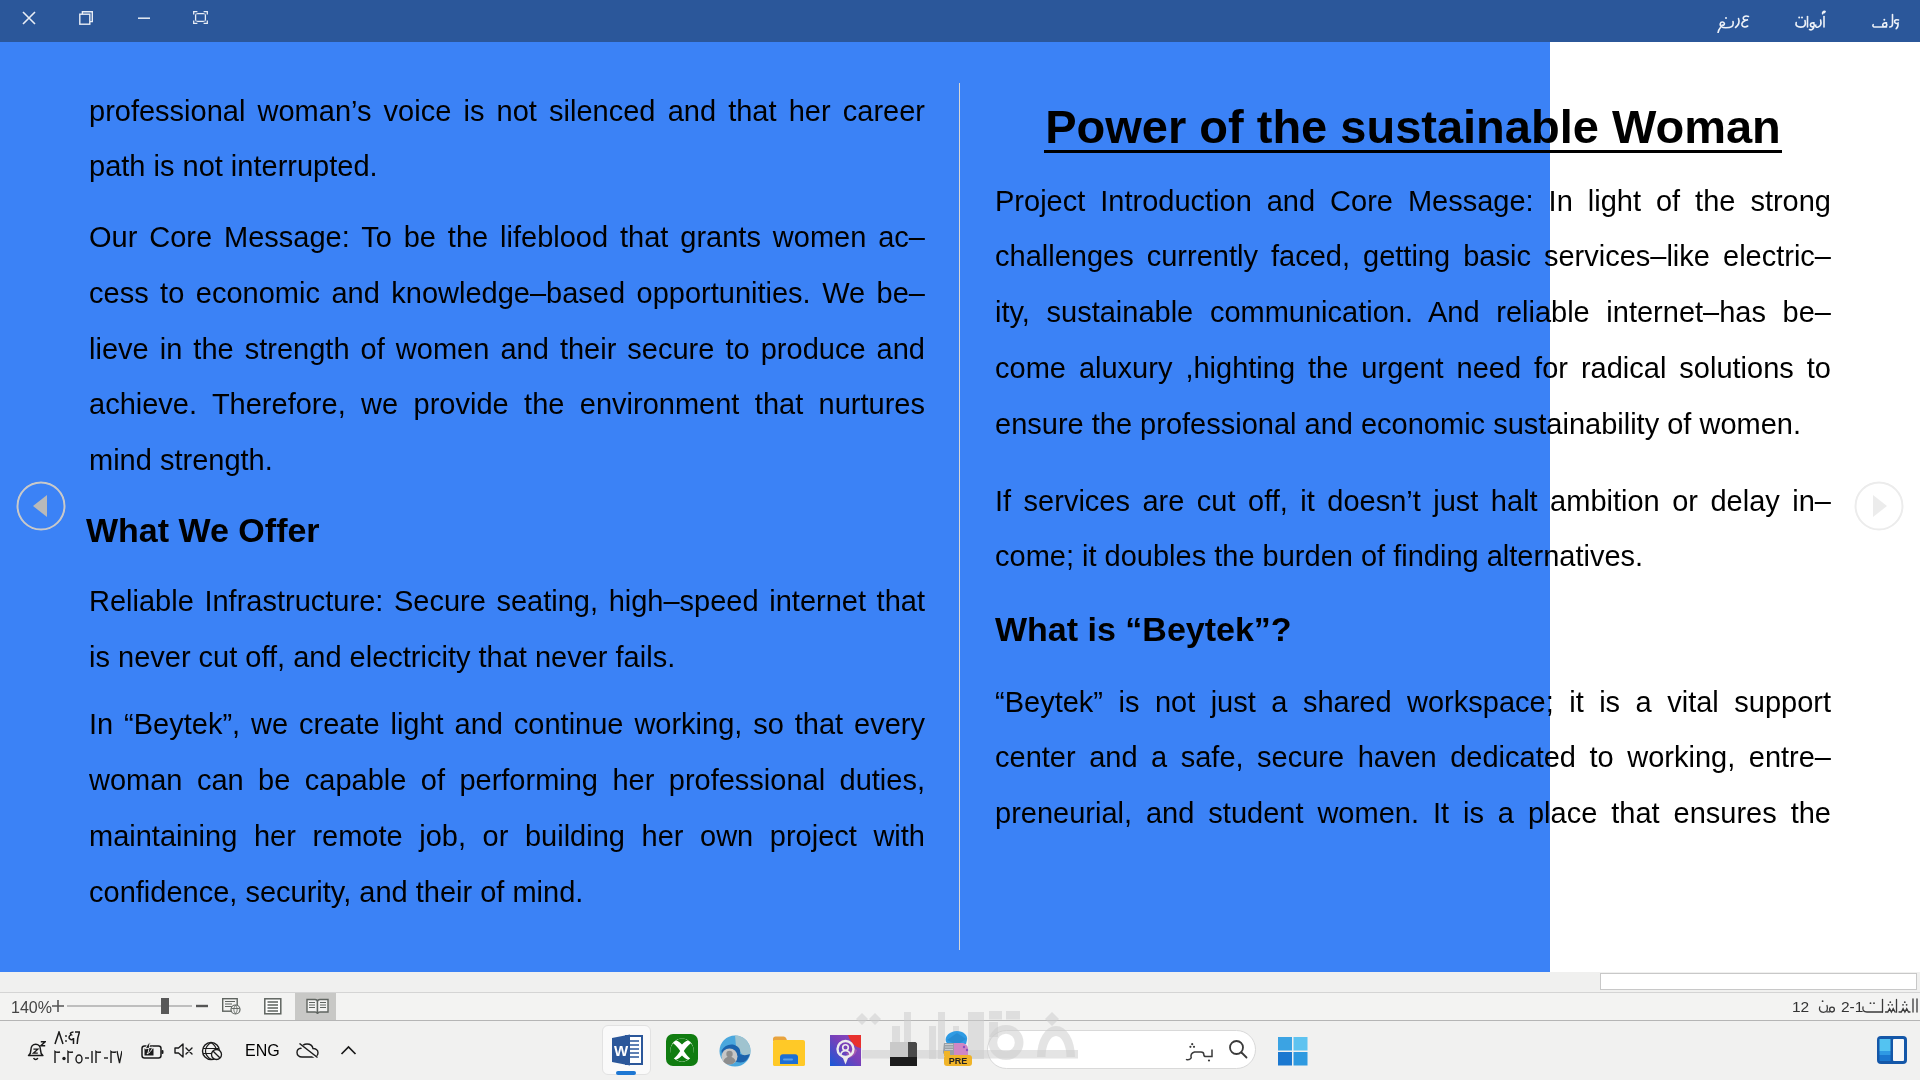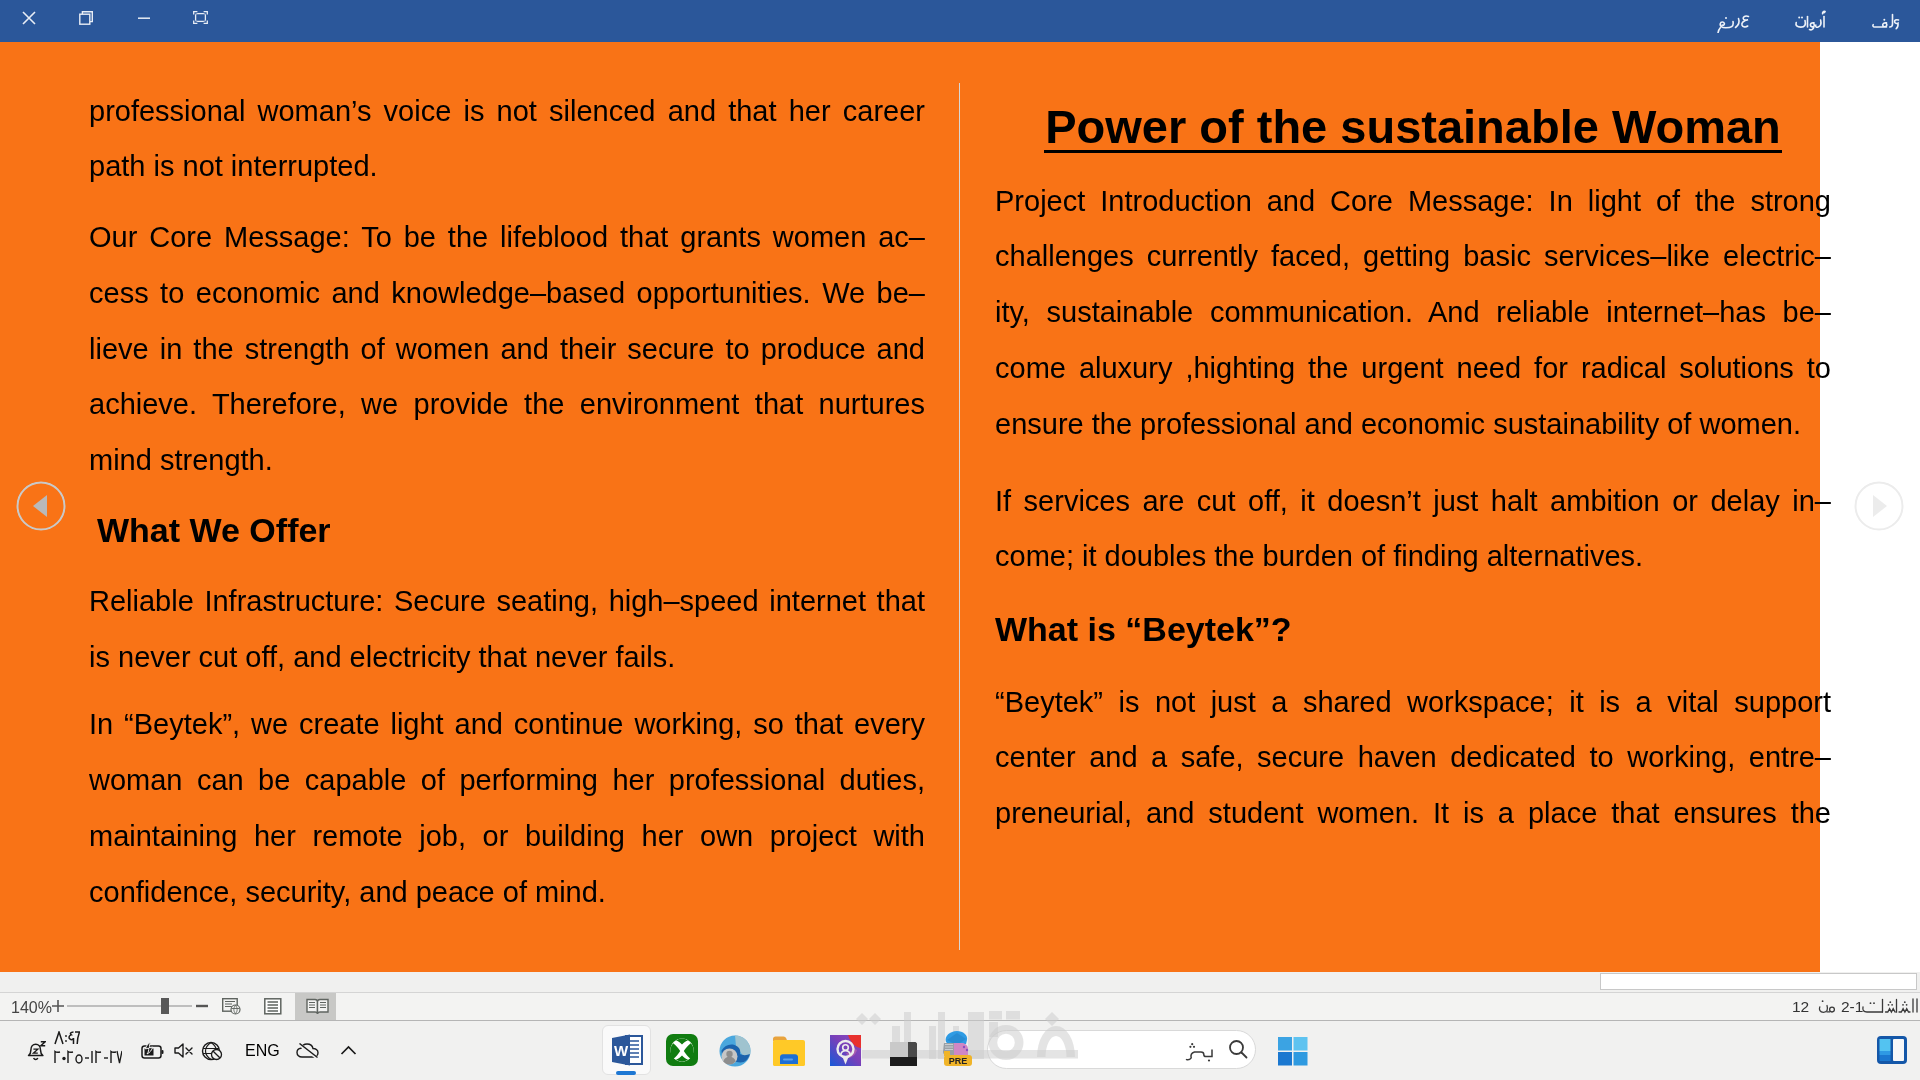--- a/index.html
+++ b/index.html
@@ -7,21 +7,21 @@
     font-family:"Liberation Sans", sans-serif; }
   .abs { position:absolute; }
 
   
   #titlebar { position:absolute; left:0; top:0; width:1920px; height:42px; background:#2b579a; }
   #titlebar svg { position:absolute; }
   #doctitle { position:absolute; top:12px; left:0; width:1920px; text-align:center;
     color:#ffffff; font-size:15.5px;margin-top:40px; }
 
   
-  #doc { position:absolute; left:0; top:42px; width:1820px; height:930px; background:#f97316; }
+  #doc { position:absolute; left:0; top:42px; width:1550px; height:930px; background:#3b82f6; }
   #divider { position:absolute; left:959px; top:41px; width:1px; height:867px; background:#d6d6d6; }
   .col { position:absolute; width:836px; color:#000; font-size:29px; line-height:55.7px; }
   .jp { text-align:justify; }
   .jp .jl { text-align-last:justify; }
   .hd { font-weight:bold; font-size:34px; }
   #rtitle { position:absolute; left:995px; top:54.8px; width:836px; text-align:center;
     font-size:47px; font-weight:bold; line-height:60px; }
   .navcirc { position:absolute; border-radius:50%; }
 
   
@@ -115,30 +115,30 @@
     <div class="jl">professional woman’s voice is not silenced and that her career</div>
     <div>path is not interrupted.</div>
   </div>
   <div class="col jp" style="left:89px; top:168.1px;">
     <div class="jl">Our Core Message: To be the lifeblood that grants women ac–</div>
     <div class="jl">cess to economic and knowledge–based opportunities. We be–</div>
     <div class="jl">lieve in the strength of women and their secure to produce and</div>
     <div class="jl">achieve. Therefore, we provide the environment that nurtures</div>
     <div>mind strength.</div>
   </div>
-  <div class="col hd" style="left:97px; top:460.6px;">What We Offer</div>
+  <div class="col hd" style="left:86px; top:460.6px;">What We Offer</div>
   <div class="col jp" style="left:89px; top:532.3px;">
     <div class="jl">Reliable Infrastructure: Secure seating, high–speed internet that</div>
     <div>is never cut off, and electricity that never fails.</div>
   </div>
   <div class="col jp" style="left:89px; top:655.4px;">
     <div class="jl">In “Beytek”, we create light and continue working, so that every</div>
     <div class="jl">woman can be capable of performing her professional duties,</div>
     <div class="jl">maintaining her remote job, or building her own project with</div>
-    <div>confidence, security, and peace of mind.</div>
+    <div>confidence, security, and their of mind.</div>
   </div>
 
   <div id="rtitle">Power of the sustainable Woman</div>
   <div class="abs" style="left:1044px; top:108px; width:738px; height:3px; background:#000;"></div>
   <div class="col jp" style="left:995px; top:131.7px;">
     <div class="jl">Project Introduction and Core Message: In light of the strong</div>
     <div class="jl">challenges currently faced, getting basic services–like electric–</div>
     <div class="jl">ity, sustainable communication. And reliable internet–has be–</div>
     <div class="jl">come aluxury ,highting the urgent need for radical solutions to</div>
     <div>ensure the professional and economic sustainability of women.</div>

